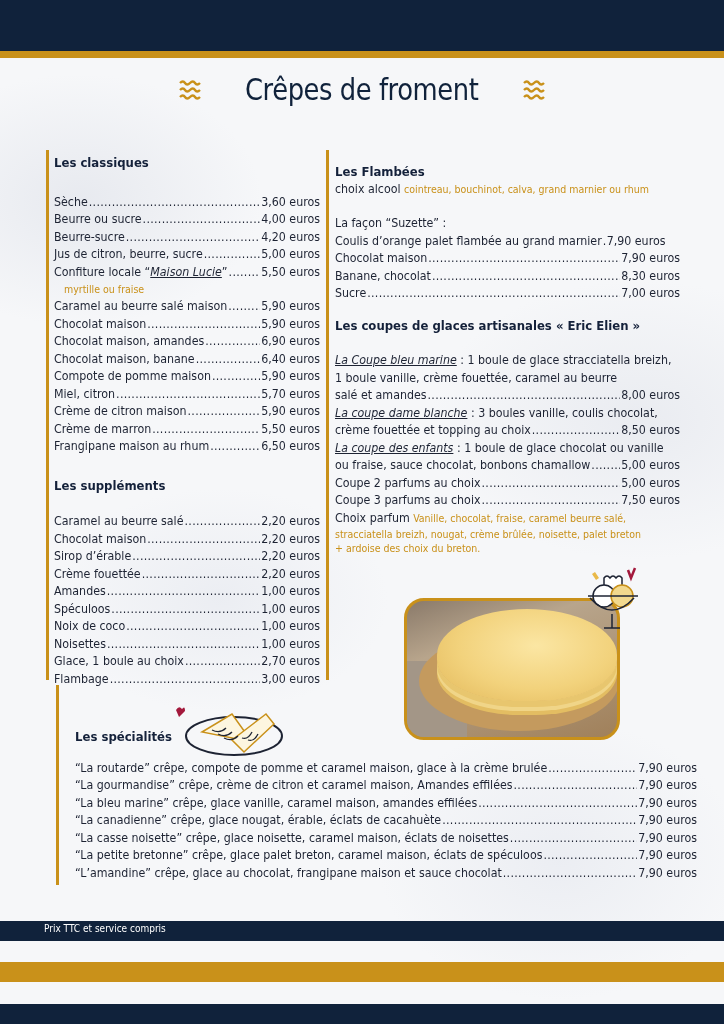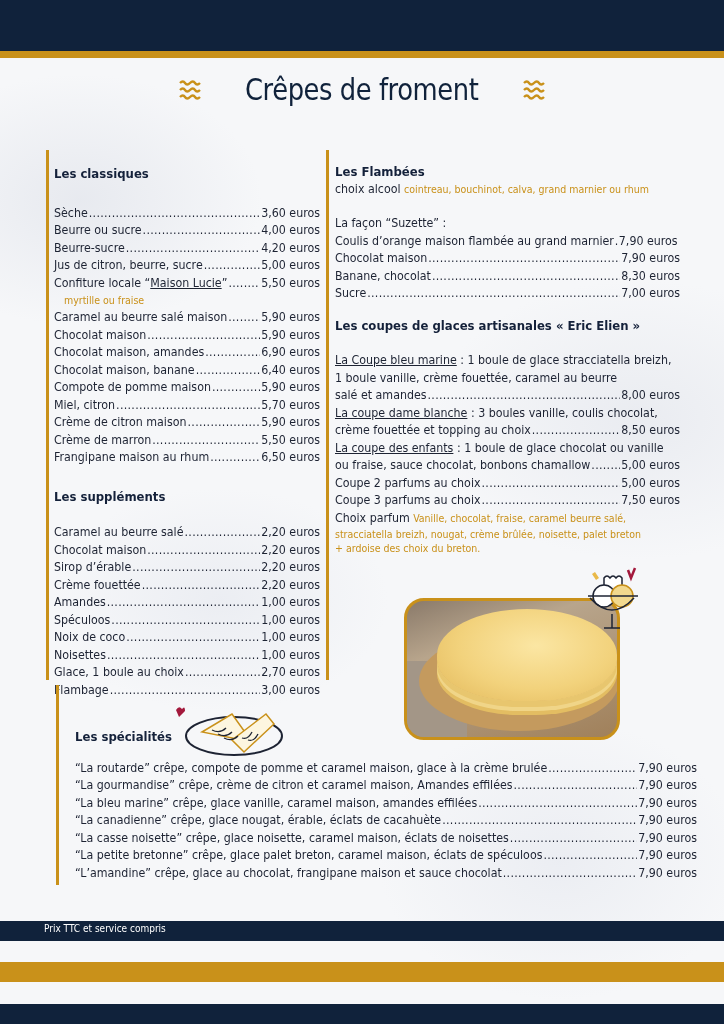--- a/index.html
+++ b/index.html
@@ -43,21 +43,21 @@
   .col-right { left: 326px; top: 150px; width: 354px; height: 530px; padding-left: 6px; }
   .col-spec { left: 56px; top: 685px; width: 640px; height: 200px; padding-left: 16px; border-left-color: #c9911a; }
 
   .h { font-weight: bold; font-size: 13px; color: #14213a; }
   .row { display: flex; align-items: baseline; white-space: nowrap; }
   .row .lab { flex: 0 0 auto; }
   .row .dots { flex: 1 1 auto; overflow: hidden; margin: 0 1px; }
   .row .dots::after { content: "................................................................................................................................................"; letter-spacing: 0.3px; }
   .row .price { flex: 0 0 auto; }
   .gold { color: #c9911a; font-size: 10.5px; }
-  .u { text-decoration: underline; }
+  .u { text-decoration: underline; font-style: italic; }
   .line { white-space: nowrap; }
 
   .photo {
     position: absolute; left: 404px; top: 598px; width: 216px; height: 142px;
     border-radius: 20px; border: 3px solid #c9911a; overflow: hidden; z-index: 2;
     background: linear-gradient(160deg, #8a7a6a 0%, #b8a58c 30%, #a0805a 100%);
   }
   .board { position: absolute; left: 12px; top: 30px; width: 200px; height: 100px; border-radius: 50%; background: #c49a5e; }
   .crepe { position: absolute; left: 30px; top: 8px; width: 180px; height: 92px; border-radius: 50% 50% 45% 45%;
     background: radial-gradient(ellipse at 55% 40%, #fbe6a3 0%, #f2d27c 55%, #e2b85a 100%);
@@ -87,21 +87,21 @@
   </svg>
   <div class="title">Crêpes de froment</div>
   <svg class="waves" viewBox="0 0 24 26">
     <path d="M2 6 q3 -3 5 0 t5 0 t5 0 t5 0" stroke="#c9911a" stroke-width="2.4" fill="none"></path>
     <path d="M2 13 q3 -3 5 0 t5 0 t5 0 t5 0" stroke="#c9911a" stroke-width="2.4" fill="none"></path>
     <path d="M2 20 q3 -3 5 0 t5 0 t5 0 t5 0" stroke="#c9911a" stroke-width="2.4" fill="none"></path>
   </svg>
 </div>
 
 <div class="col col-left">
-  <div class="h" style="margin-top:15px;">Les classiques</div>
+  <div class="h" style="margin-top:4px;">Les classiques</div>
   <div style="height:22px"></div>
   <div>
     <div class="row">
         <span class="lab">Sèche</span>
         <span class="dots"></span>
         <span class="price">3,60 euros</span>
       </div>
     <div class="row">
         <span class="lab">Beurre ou sucre</span>
         <span class="dots"></span>
@@ -228,21 +228,21 @@
 
 <div class="col col-right">
   <div class="h" style="margin-top:13px;">Les Flambées</div>
   <div class="line">
     <span>choix alcool</span>
     <span class="gold">cointreau, bouchinot, calva, grand marnier ou rhum</span>
   </div>
   <div style="height:17px"></div>
   <div class="line">La façon “Suzette” :</div>
   <div class="row">
-      <span class="lab">Coulis d’orange maison flambée au grand marnier</span>
+      <span class="lab">Coulis d’orange palet flambée au grand marnier</span>
       <span class="dots" style="flex:0 0 3px"></span>
       <span class="price">7,90 euros</span>
     </div>
   <div class="row">
       <span class="lab">Chocolat maison</span>
       <span class="dots"></span>
       <span class="price">7,90 euros</span>
     </div>
   <div class="row">
       <span class="lab">Banane, chocolat</span>

